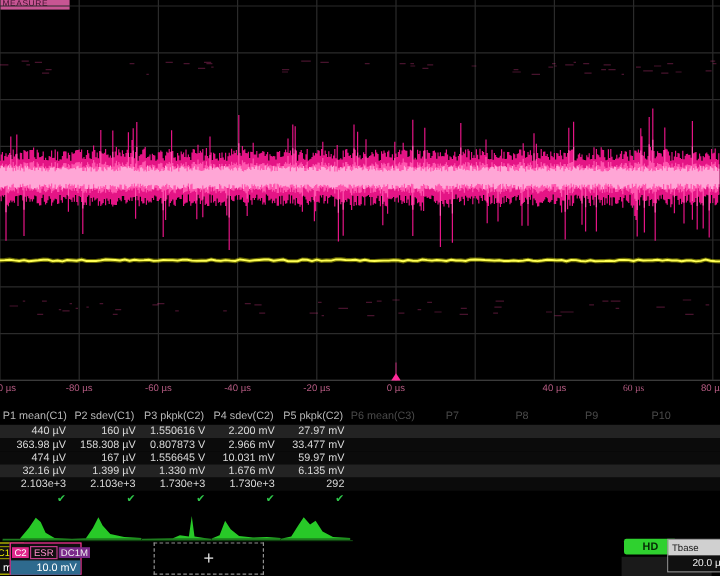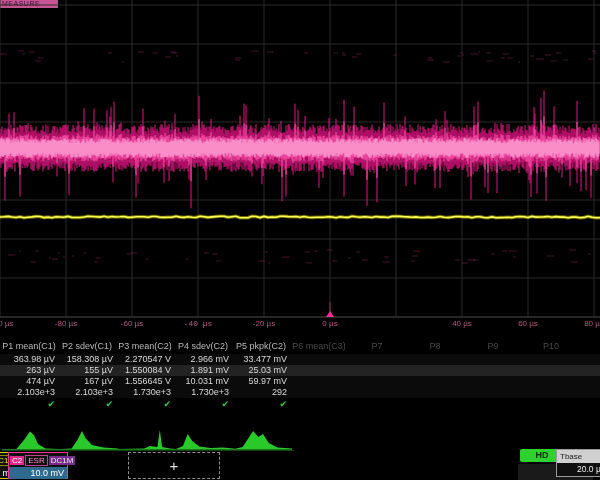--- a/index.html
+++ b/index.html
@@ -97,65 +97,72 @@
     <path d="M0 217L4 216.8L8 216.4L12 217.0L16 217.5L20 216.8L24 217.7L28 217.3L32 216.9L36 216.4L40 216.5L44 217.6L48 217.1L52 217.8L56 216.7L60 217.0L64 217.3L68 216.4L72 217.5L76 217.5L80 217.5L84 217.0L88 216.3L92 216.5L96 216.7L100 217.1L104 216.3L108 217.3L112 216.5L116 217.0L120 216.8L124 216.5L128 217.4L132 217.2L136 216.7L140 216.8L144 216.8L148 217.2L152 216.5L156 216.5L160 217.2L164 217.4L168 217.2L172 217.3L176 216.3L180 217.1L184 217.4L188 216.8L192 217.2L196 217.5L200 216.2L204 216.8L208 217.4L212 216.9L216 216.6L220 216.3L224 216.3L228 217.3L232 216.8L236 216.3L240 217.7L244 217.7L248 217.7L252 216.3L256 216.5L260 217.6L264 216.4L268 217.4L272 217.0L276 217.2L280 216.2L284 216.2L288 216.6L292 216.8L296 216.5L300 217.3L304 216.5L308 217.3L312 217.5L316 217.3L320 217.2L324 217.2L328 216.8L332 217.0L336 217.7L340 216.7L344 217.3L348 217.4L352 216.3L356 216.8L360 217.2L364 216.7L368 217.0L372 217.5L376 216.5L380 217.1L384 217.0L388 217.5L392 216.4L396 216.3L400 216.4L404 216.7L408 216.9L412 217.2L416 216.9L420 217.5L424 217.5L428 217.1L432 217.5L436 217.2L440 216.5L444 217.3L448 217.6L452 217.1L456 216.5L460 216.6L464 217.0L468 216.7L472 217.7L476 216.7L480 216.8L484 217.5L488 217.8L492 216.9L496 217.7L500 217.6L504 217.5L508 217.3L512 217.6L516 216.7L520 216.6L524 216.8L528 217.5L532 216.4L536 217.1L540 217.0L544 216.9L548 216.5L552 217.2L556 216.6L560 217.1L564 217.0L568 217.7L572 217.1L576 217.1L580 217.8L584 217.4L588 216.3L592 217.3L596 217.7L600 217.8" stroke="#e8e800" stroke-width="3.5" fill="none" opacity="0.45"></path>
     <path d="M0 217L4 216.8L8 216.4L12 217.0L16 217.5L20 216.8L24 217.7L28 217.3L32 216.9L36 216.4L40 216.5L44 217.6L48 217.1L52 217.8L56 216.7L60 217.0L64 217.3L68 216.4L72 217.5L76 217.5L80 217.5L84 217.0L88 216.3L92 216.5L96 216.7L100 217.1L104 216.3L108 217.3L112 216.5L116 217.0L120 216.8L124 216.5L128 217.4L132 217.2L136 216.7L140 216.8L144 216.8L148 217.2L152 216.5L156 216.5L160 217.2L164 217.4L168 217.2L172 217.3L176 216.3L180 217.1L184 217.4L188 216.8L192 217.2L196 217.5L200 216.2L204 216.8L208 217.4L212 216.9L216 216.6L220 216.3L224 216.3L228 217.3L232 216.8L236 216.3L240 217.7L244 217.7L248 217.7L252 216.3L256 216.5L260 217.6L264 216.4L268 217.4L272 217.0L276 217.2L280 216.2L284 216.2L288 216.6L292 216.8L296 216.5L300 217.3L304 216.5L308 217.3L312 217.5L316 217.3L320 217.2L324 217.2L328 216.8L332 217.0L336 217.7L340 216.7L344 217.3L348 217.4L352 216.3L356 216.8L360 217.2L364 216.7L368 217.0L372 217.5L376 216.5L380 217.1L384 217.0L388 217.5L392 216.4L396 216.3L400 216.4L404 216.7L408 216.9L412 217.2L416 216.9L420 217.5L424 217.5L428 217.1L432 217.5L436 217.2L440 216.5L444 217.3L448 217.6L452 217.1L456 216.5L460 216.6L464 217.0L468 216.7L472 217.7L476 216.7L480 216.8L484 217.5L488 217.8L492 216.9L496 217.7L500 217.6L504 217.5L508 217.3L512 217.6L516 216.7L520 216.6L524 216.8L528 217.5L532 216.4L536 217.1L540 217.0L544 216.9L548 216.5L552 217.2L556 216.6L560 217.1L564 217.0L568 217.7L572 217.1L576 217.1L580 217.8L584 217.4L588 216.3L592 217.3L596 217.7L600 217.8" stroke="#ffff55" stroke-width="1.6" fill="none"></path>
     <line x1="330" y1="302" x2="330" y2="317" stroke="rgba(255,42,154,0.6)" stroke-width="1"></line>
     <path d="M326 317 L334 317 L330 311 Z" fill="#ff2a9a"></path>
   </svg>
 
 <div id="axis">
     <span class="axlab" style="left: 0px;">-100 µs</span>
     <span class="axlab" style="left: 66px;">-80 µs</span>
     <span class="axlab" style="left: 132px;">-60 µs</span>
-    <span class="axlab" style="left: 198px; font-family: Liberation Mono, monospace;">-40 µs</span>
+    <span class="axlab" style="left: 198px;">-40 µs</span>
     <span class="axlab" style="left: 264px;">-20 µs</span>
     <span class="axlab" style="left: 330px;">0 µs</span>
     <span class="axlab" style="left: 396px; margin-top: 24px;">20 µs</span>
     <span class="axlab" style="left: 462px;">40 µs</span>
-    <span class="axlab" style="left: 528px;">60 µs</span>
+    <span class="axlab" style="left: 528px; font-family: Liberation Serif, serif;">60 µs</span>
     <span class="axlab" style="left: 594px;">80 µs</span>
   </div>
 
 <div id="mtable">
   <div class="thead" id="thead">
       <div class="tcell th-active">P1 mean(C1)</div>
       <div class="tcell th-active">P2 sdev(C1)</div>
-      <div class="tcell th-active">P3 mean(C2)</div>
+      <div class="tcell th-active">P3 pkpk(C2)</div>
       <div class="tcell th-active">P4 sdev(C2)</div>
       <div class="tcell th-active">P5 pkpk(C2)</div>
       <div class="tcell th-dim">P6 mean(C3)</div>
       <div class="tcell th-dim">P7</div>
       <div class="tcell th-dim">P8</div>
       <div class="tcell th-dim">P9</div>
       <div class="tcell th-dim">P10</div>
       <div class="tcell th-dim">P11</div>
     </div>
   <div id="tbody">
+      <div class="trow even">
+        <div class="tcell tval">440 µV</div>
+        <div class="tcell tval">160 µV</div>
+        <div class="tcell tval">1.550616 V</div>
+        <div class="tcell tval">2.200 mV</div>
+        <div class="tcell tval">27.97 mV</div>
+      </div>
       <div class="trow odd">
         <div class="tcell tval">363.98 µV</div>
         <div class="tcell tval">158.308 µV</div>
-        <div class="tcell tval">2.270547 V</div>
+        <div class="tcell tval">0.807873 V</div>
         <div class="tcell tval">2.966 mV</div>
         <div class="tcell tval">33.477 mV</div>
-      </div>
-      <div class="trow even">
-        <div class="tcell tval">263 µV</div>
-        <div class="tcell tval">155 µV</div>
-        <div class="tcell tval">1.550084 V</div>
-        <div class="tcell tval">1.891 mV</div>
-        <div class="tcell tval">25.03 mV</div>
       </div>
       <div class="trow odd">
         <div class="tcell tval">474 µV</div>
         <div class="tcell tval">167 µV</div>
         <div class="tcell tval">1.556645 V</div>
         <div class="tcell tval">10.031 mV</div>
         <div class="tcell tval">59.97 mV</div>
       </div>
+      <div class="trow even">
+        <div class="tcell tval">32.16 µV</div>
+        <div class="tcell tval">1.399 µV</div>
+        <div class="tcell tval">1.330 mV</div>
+        <div class="tcell tval">1.676 mV</div>
+        <div class="tcell tval">6.135 mV</div>
+      </div>
       <div class="trow odd">
         <div class="tcell tval">2.103e+3</div>
         <div class="tcell tval">2.103e+3</div>
         <div class="tcell tval">1.730e+3</div>
         <div class="tcell tval">1.730e+3</div>
         <div class="tcell tval">292</div>
       </div>
     </div>
   <div id="tstatus">
       <div class="tcell tcheck">✔</div>

